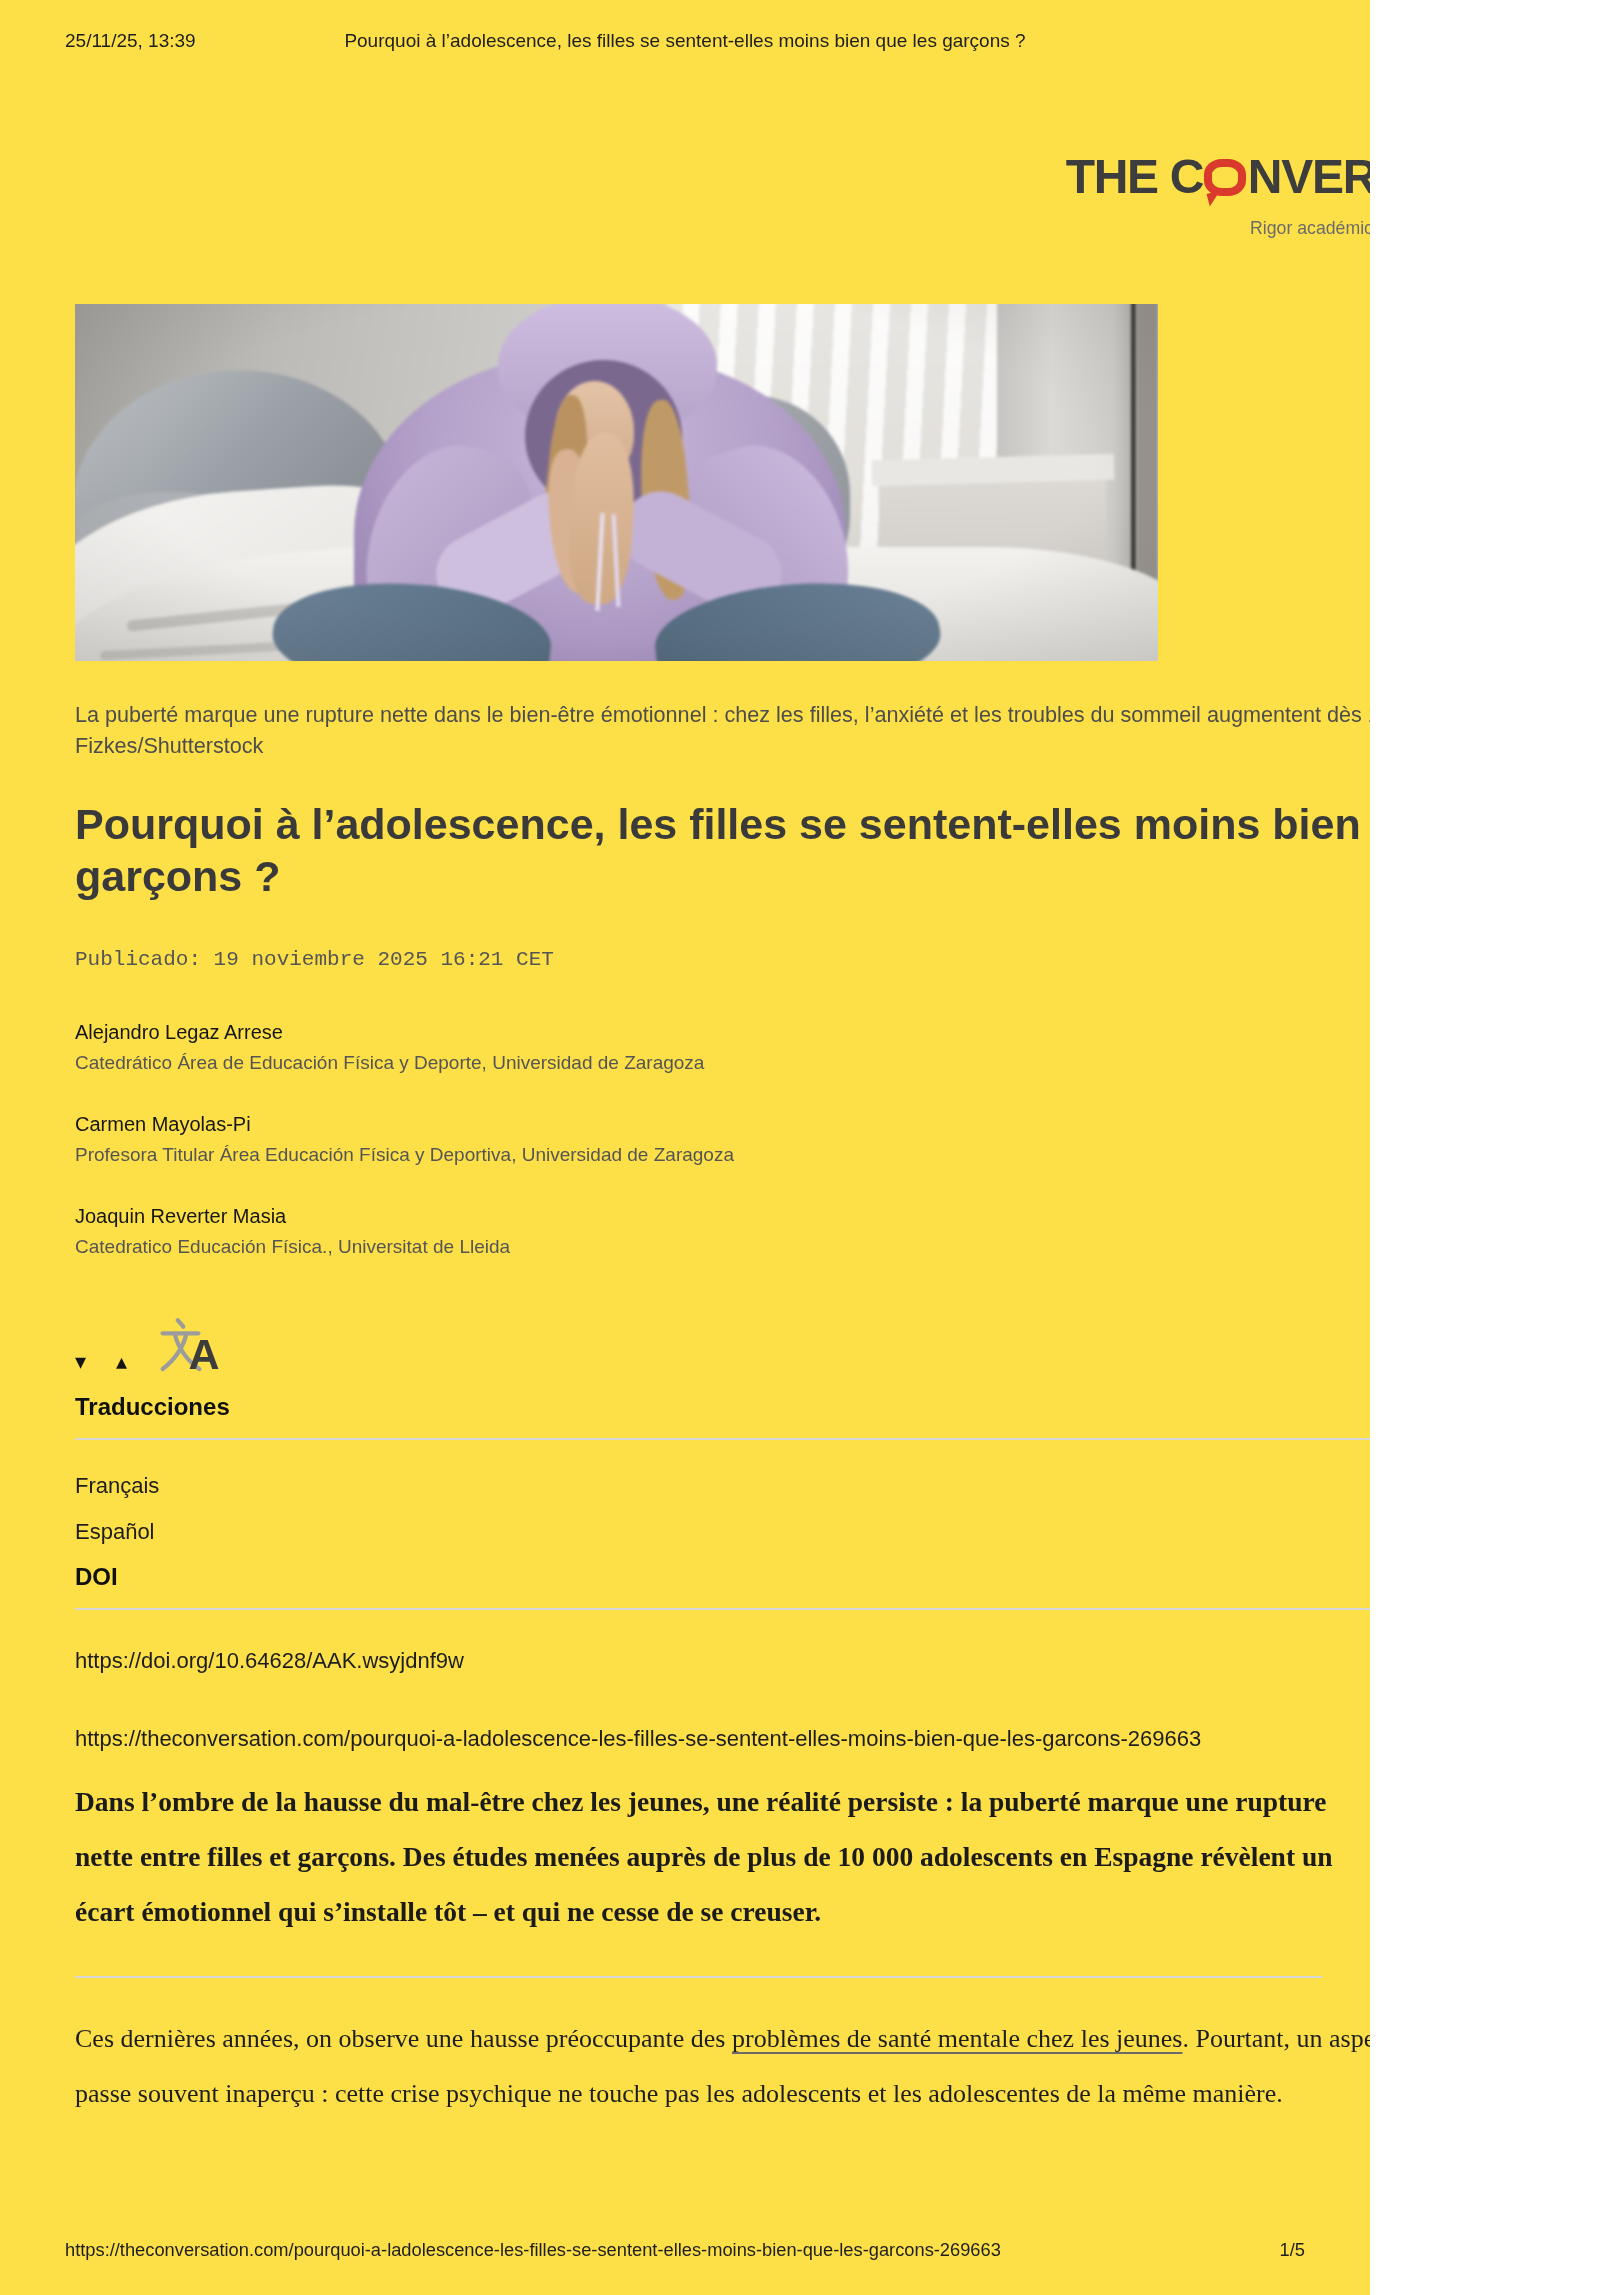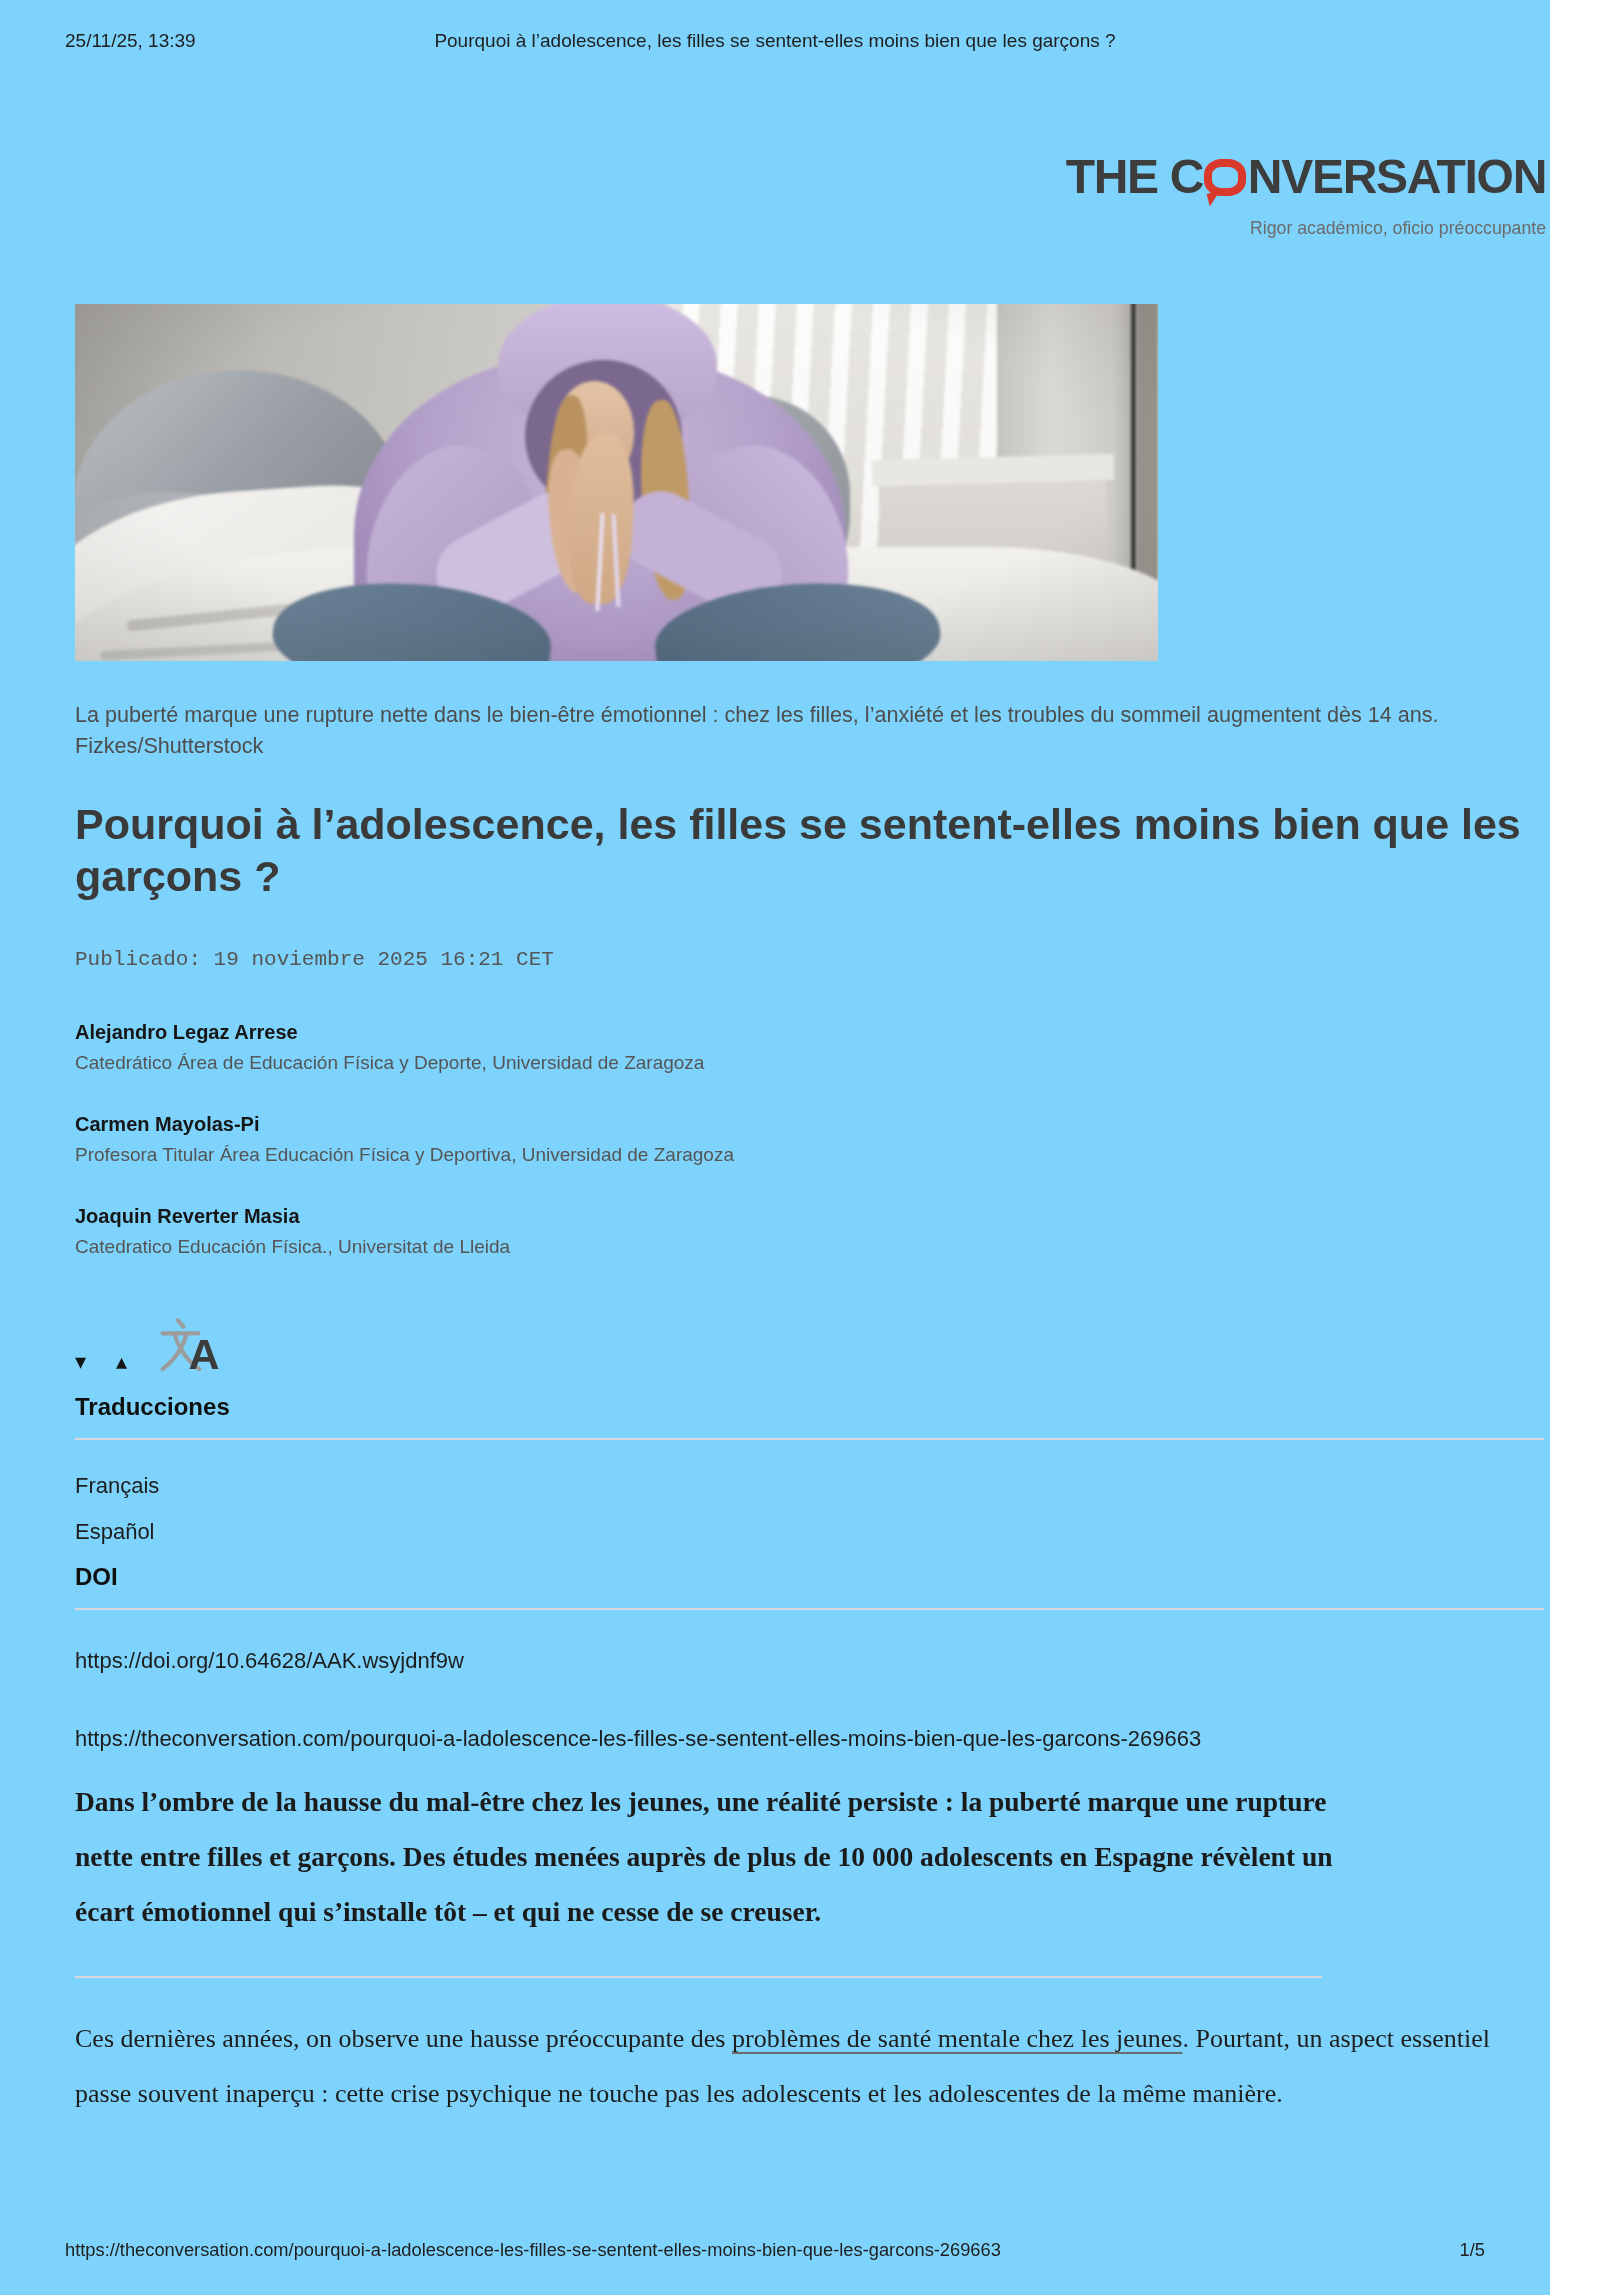--- a/index.html
+++ b/index.html
@@ -1,16 +1,16 @@
 <!DOCTYPE html>
 <html style="font-size:10.5px"><head>
 <meta charset="utf-8">
 <style>
   html,body{margin:0;padding:0;background:#ffffff;}
-  .page{position:relative;width:1550px;height:2295px;background:#7dd3fc;overflow:hidden;
+  .page{position:relative;width:1370px;height:2295px;background:#fde047;overflow:hidden;
         font-family:"Liberation Sans", sans-serif;color:#222;}
   
   .pdf-header{position:absolute;top:30px;left:65px;right:65px;height:26px;font-size:19px;color:#1e1e1e;}
   .pdf-date{position:absolute;left:0;top:0;}
   .pdf-title{text-align:center;}
   .pdf-footer{position:absolute;bottom:34px;left:65px;right:65px;display:flex;
               justify-content:space-between;font-size:18.3px;color:#1e1e1e;}
   
   .content{position:absolute;top:0;left:75px;width:1471px;}
   
@@ -75,21 +75,21 @@
   .jeansR{left:588px;top:287px;width:285px;height:108px;border-radius:50% 60% 45% 40%;transform:rotate(-6deg);
           background:linear-gradient(220deg,#6b8196,#4e6477);}
   .seat-shadow{left:249px;top:337px;width:589px;height:46px;border-radius:50%;background:rgba(110,105,100,.30);}
   .photo .vignette{position:absolute;inset:0;background:radial-gradient(ellipse at 50% 45%,rgba(0,0,0,0) 62%,rgba(60,55,50,.14) 100%);}
   
   .caption{margin-top:38px;width:1469px;font-size:21.6px;line-height:31px;color:#4d4d4d;}
   h1.title{margin:37px 0 0 0;width:100%;font-size:43px;line-height:52px;font-weight:700;color:#3a3a3a;}
   .published{margin-top:46px;font-size:21px;color:#555;font-family:Liberation Mono, monospace;}
   .authors{margin-top:50px;}
   .author{margin-bottom:39px;}
-  .author-name{font-size:20px;font-weight:700;color:#161616;}
+  .author-name{font-size:20px;font-weight:400;color:#161616;}
   .author-role{margin-top:7.9px;font-size:19px;color:#555;}
   
   .translate-row{margin-top:54px;display:flex;align-items:flex-end;height:63px;}
   .caret{font-family:"DejaVu Sans", sans-serif;font-size:14.4px;color:#141414;margin:0 30px 5.2px 0;cursor:default;}
   .tg{position:relative;display:flex;align-items:flex-end;}
   .tg svg{display:block;}
   .tg .a-letter{font-size:43px;font-weight:700;color:#3c3c3c;margin-left:-15.7px;transform:translateY(3.9px);}
   h2.sec{margin:18.3px 0 0 0;font-size:24px;font-weight:700;color:#101010;}
   hr.rule{border:none;height:2px;background:#d8d8db;margin:17px 0 0 0;width:1469px;}
   hr.rule-short{width:1247px;margin-top:37px;}

